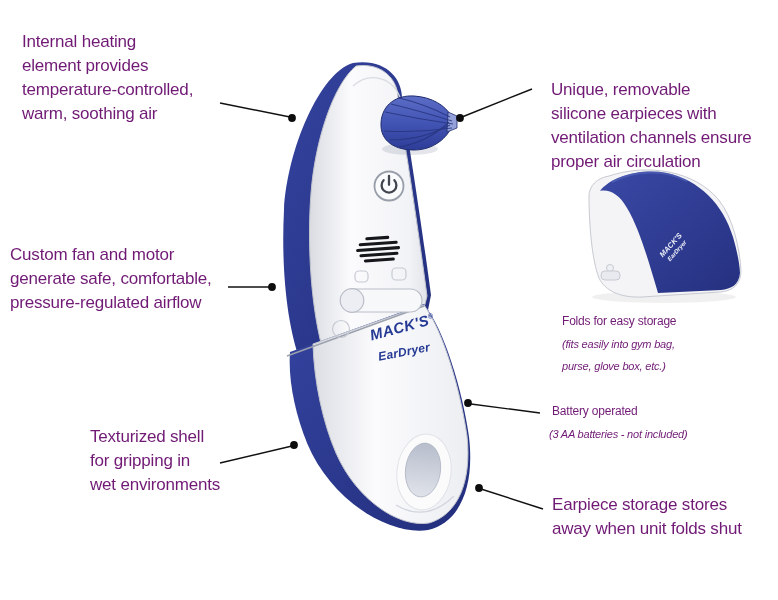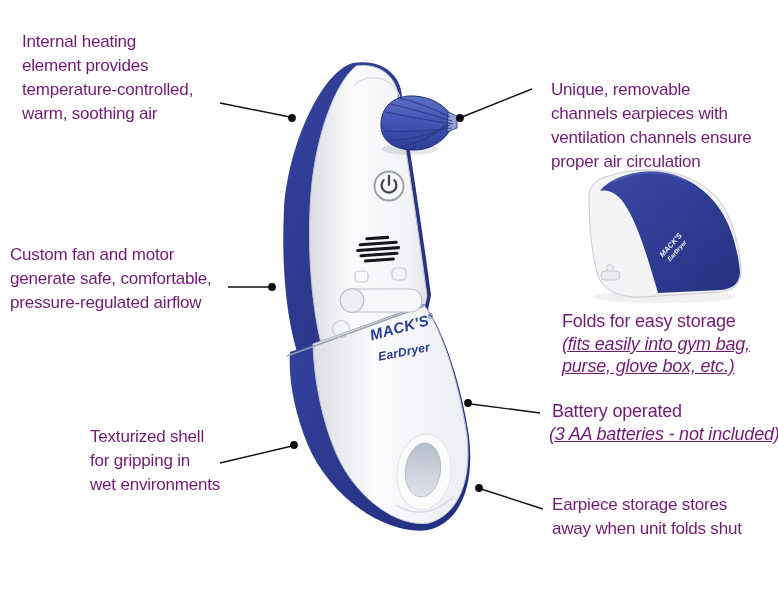--- a/index.html
+++ b/index.html
@@ -3,22 +3,22 @@
 <meta charset="utf-8">
 <style>
   html,body{margin:0;padding:0;background:#ffffff;}
   body{width:778px;height:600px;position:relative;overflow:hidden;
        font-family:"Liberation Sans",sans-serif;color:#161616;}
   .stage{position:absolute;inset:0;width:778px;height:600px;}
   svg.art{position:absolute;left:0;top:0;}
   .callout{position:absolute;font-size:17px;line-height:24px;letter-spacing:-0.2px;
            color:#701a75;white-space:nowrap;}
   .callout .line{white-space:nowrap;}
-  .callout-title{font-size:18px;line-height:24px;}
-  .callout-note{font-style:italic;font-size:18px;line-height:22px;white-space:nowrap;text-decoration:underline;}
+  .callout-title{font-size:12px;line-height:24px;}
+  .callout-note{font-style:italic;font-size:11px;line-height:22px;white-space:nowrap;}
   .logo-brand{position:absolute;left:368px;top:327px;transform:rotate(-15deg);
               transform-origin:left top;font-style:italic;font-weight:bold;
               font-size:15px;color:#253a94;letter-spacing:.3px;white-space:nowrap;}
   .logo-brand sup{font-size:7px;}
   .logo-product{position:absolute;left:377px;top:350px;transform:rotate(-11deg);
               transform-origin:left top;font-style:italic;font-weight:bold;
               font-size:12px;color:#253a94;letter-spacing:.2px;white-space:nowrap;}
   .logo-folded{position:absolute;left:649px;top:240px;width:50px;transform:rotate(-48deg);
               transform-origin:center center;text-align:center;color:#eef0fa;
               font-style:italic;font-weight:bold;line-height:8px;white-space:nowrap;}
@@ -163,21 +163,21 @@
 
   <div class="callout" style="left:22px;top:30px;">
     <div class="line">Internal heating</div>
     <div class="line">element provides</div>
     <div class="line">temperature-controlled,</div>
     <div class="line">warm, soothing air</div>
   </div>
 
   <div class="callout" style="left:551px;top:30px;margin-top:48px;">
     <div class="line">Unique, removable</div>
-    <div class="line">channels earpieces with</div>
+    <div class="line">silicone earpieces with</div>
     <div class="line">ventilation channels ensure</div>
     <div class="line">proper air circulation</div>
   </div>
 
   <div class="callout" style="left:90px;top:425px;">
     <div class="line">Texturized shell</div>
     <div class="line">for gripping in</div>
     <div class="line">wet environments</div>
   </div>
 

